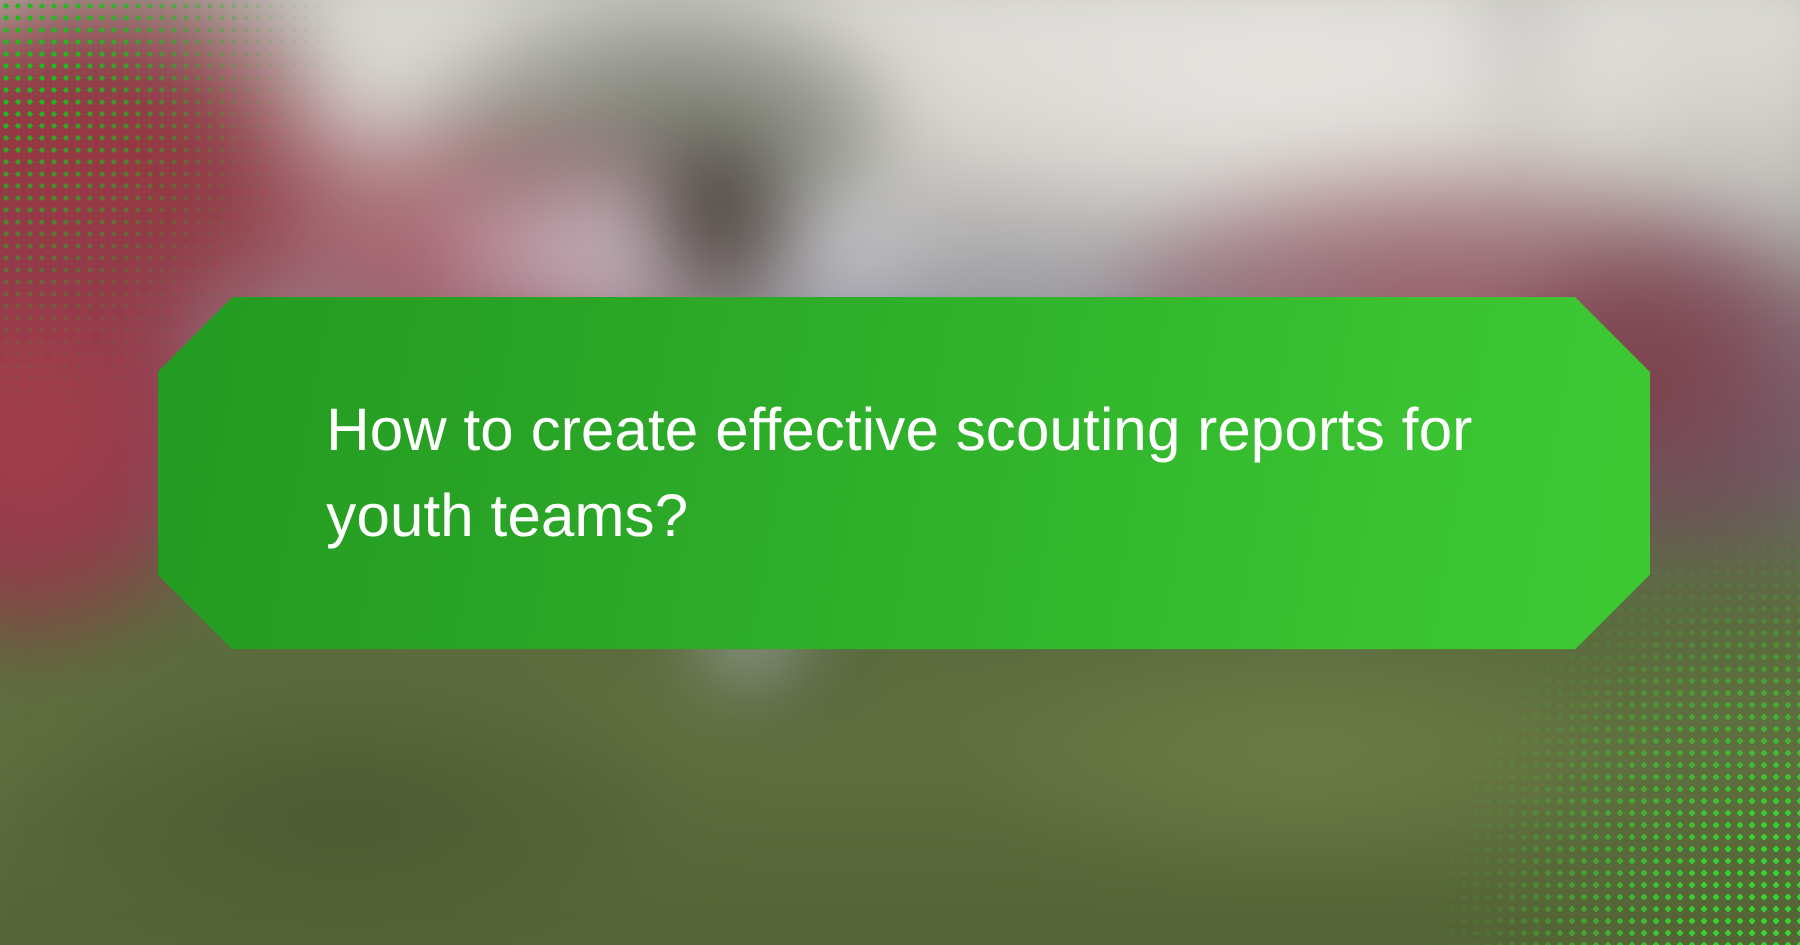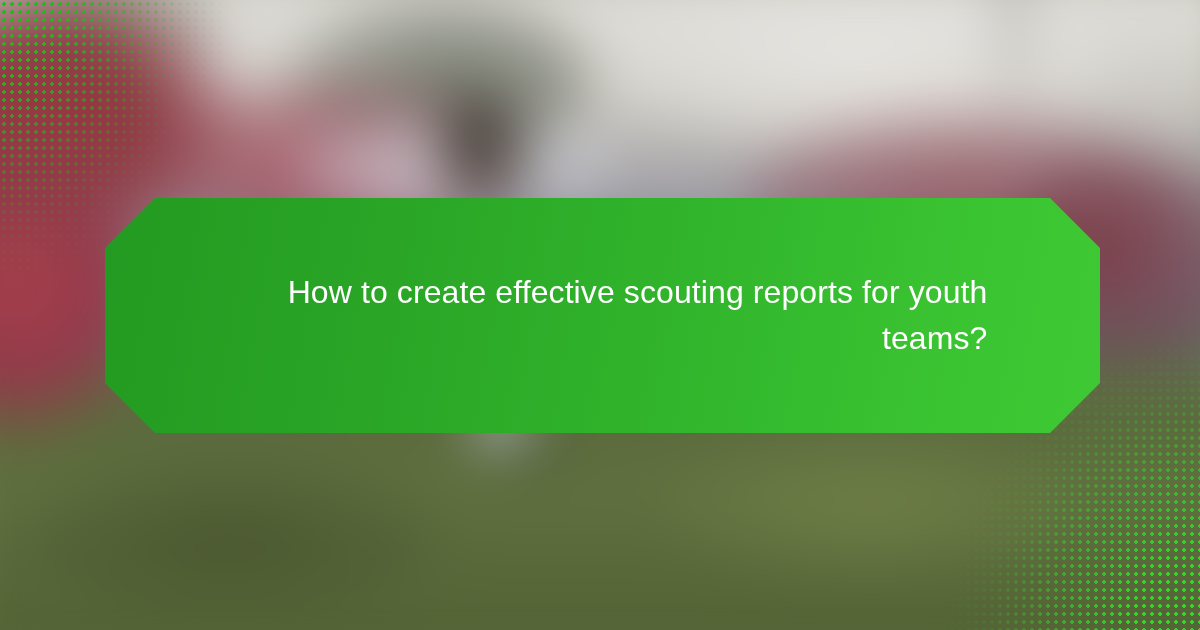--- a/index.html
+++ b/index.html
@@ -211,24 +211,24 @@
     display: flex;
     align-items: center;
     justify-content: center;
     box-sizing: border-box;
     padding: 0 60px;
   }
 
   .banner-title {
     color: #ffffff;
     font-family: "Liberation Sans", sans-serif;
-    font-size: 32px;
+    font-size: 40px;
     font-weight: 400;
     line-height: 1.42;
-    text-align: right;
+    text-align: left;
     letter-spacing: 0.1px;
     max-width: 770px;
   }
 </style>
 </head>
 <body>
 
 <div id="card">
 
   <div class="photo">

